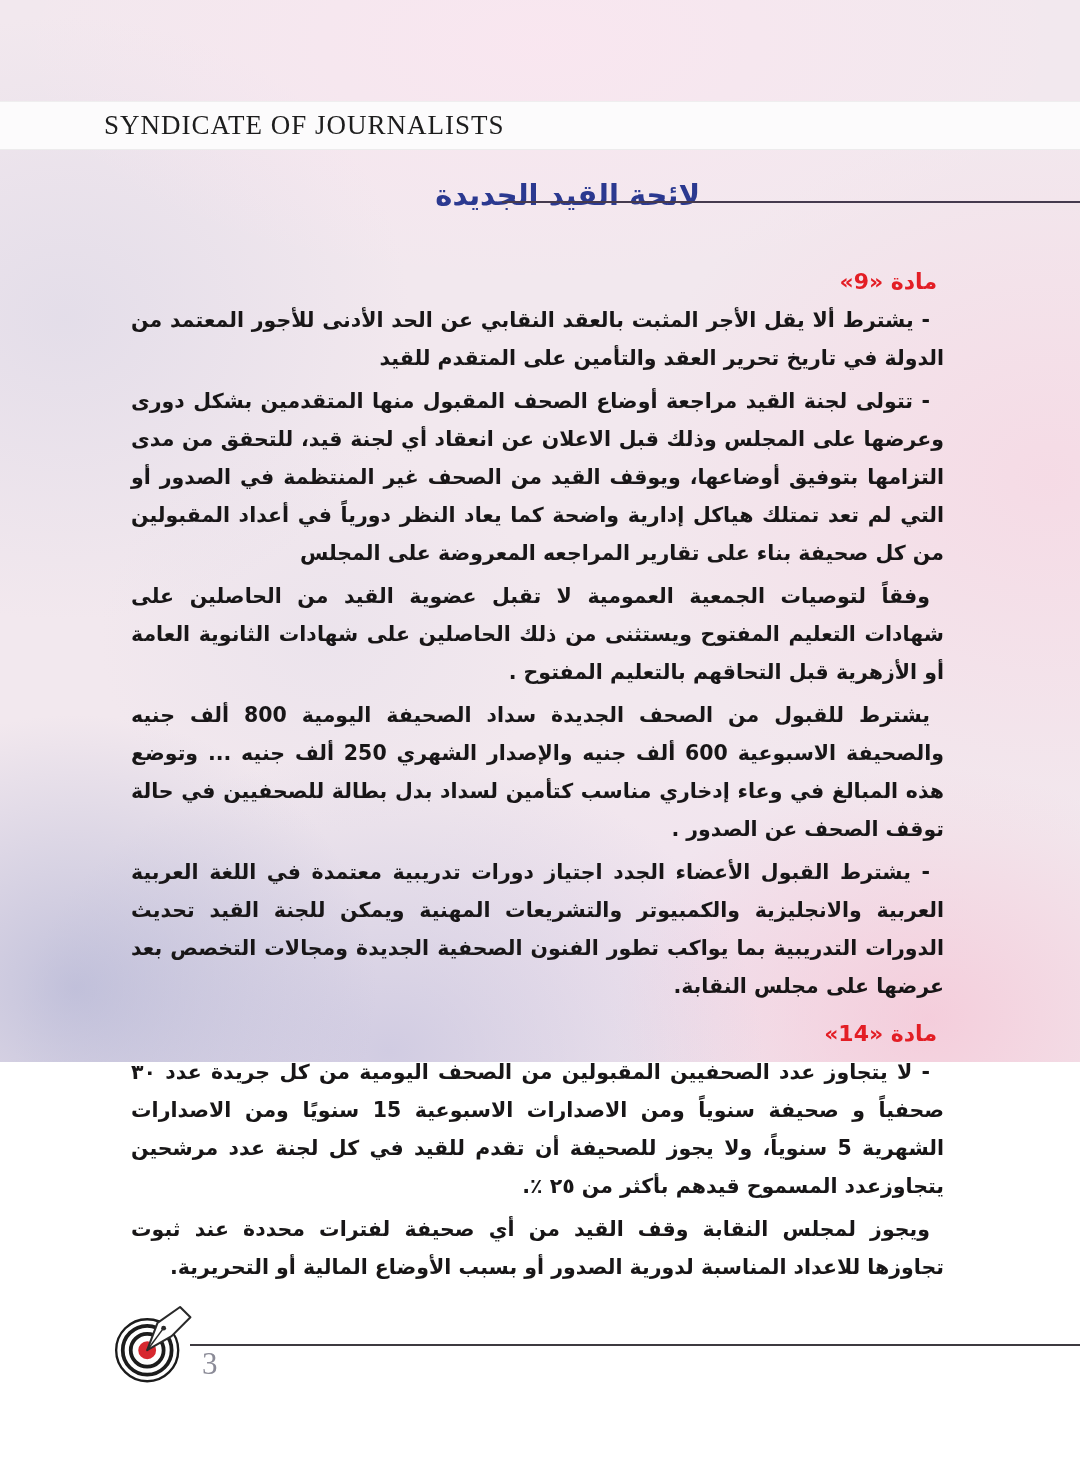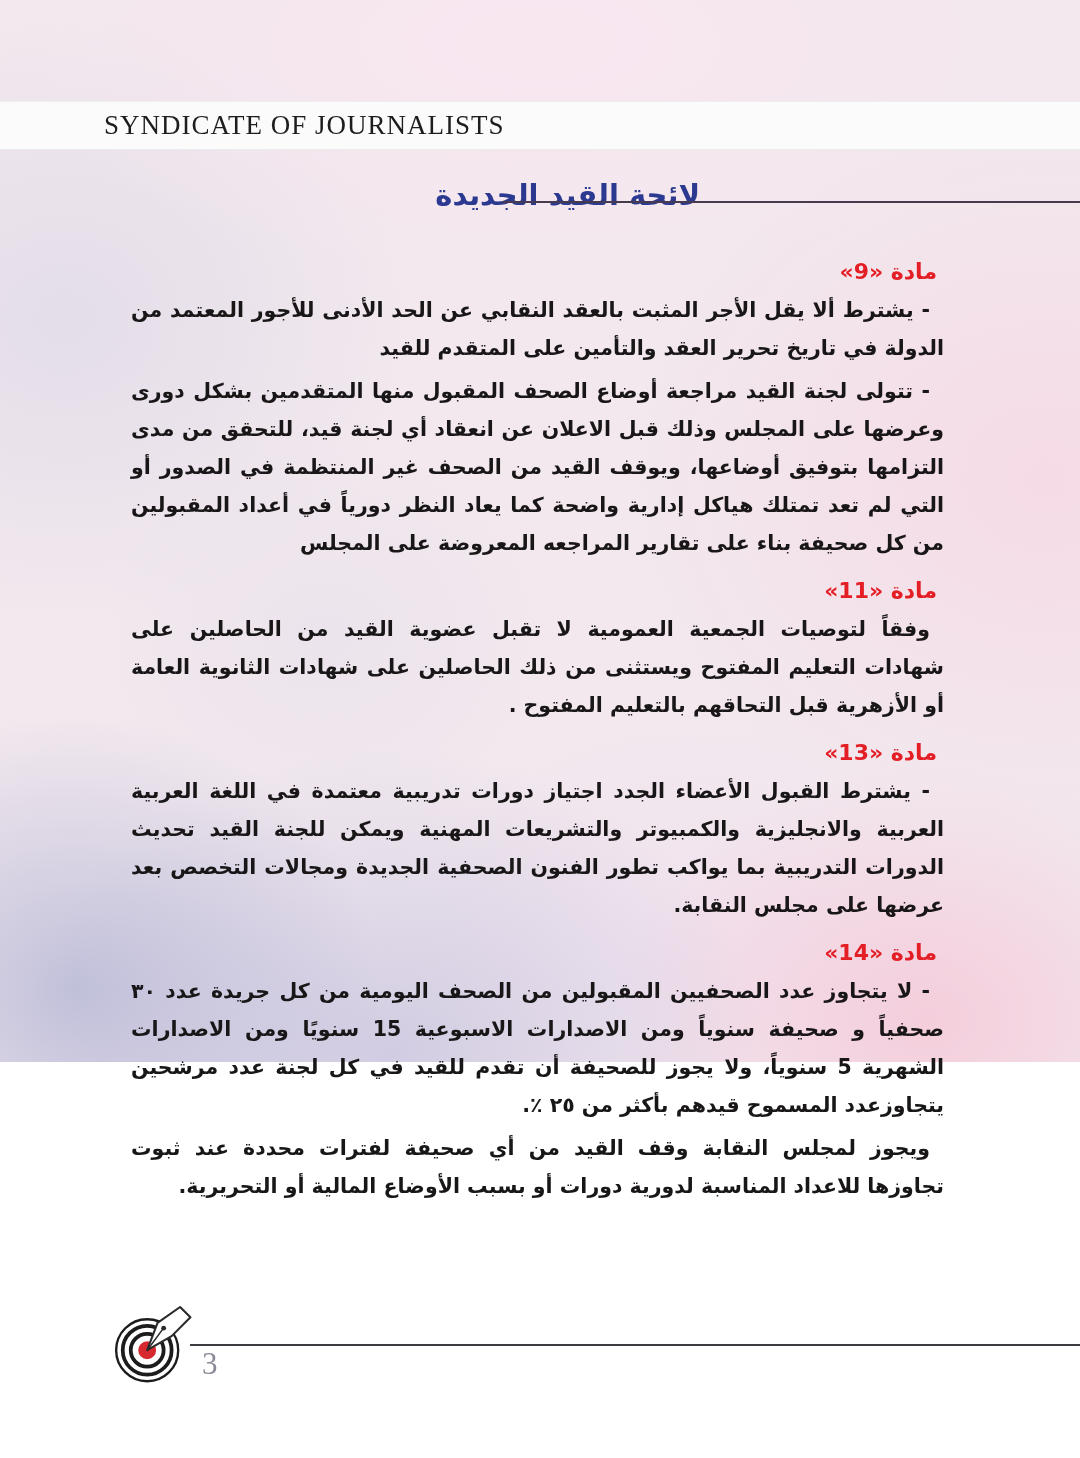--- a/index.html
+++ b/index.html
@@ -38,21 +38,21 @@
     direction:rtl;white-space:nowrap;
     font-size:29px;font-weight:bold;color:var(--title-blue,#2b3990);
     letter-spacing:1px;
     margin-left:44px;
   }
   .title-underline{
     position:absolute;top:201px;left:502px;right:0;height:2px;
     background:#453a4e;
   }
   .content{
-    position:absolute;top:243px;left:128px;right:133px;
+    position:absolute;top:253px;left:128px;right:133px;
     direction:rtl;
   }
   .article-heading{
     margin:14px 0 5px;padding-right:10px;
     font-size:22px;line-height:29px;font-weight:bold;
     color:var(--heading-red,#e31e25);
     text-align:right;direction:rtl;
   }
   .article-paragraph{
     margin:0 3px 5px;
@@ -92,41 +92,42 @@
         </div>
   </section>
 
   <section class="article">
     <div>
           <p class="article-paragraph">- تتولى لجنة القيد مراجعة أوضاع الصحف المقبول منها المتقدمين بشكل دورى وعرضها على المجلس وذلك قبل الاعلان عن انعقاد أي لجنة قيد، للتحقق من مدى التزامها بتوفيق أوضاعها، ويوقف القيد من الصحف غير المنتظمة في الصدور أو التي لم تعد تمتلك هياكل إدارية واضحة كما يعاد النظر دورياً في أعداد المقبولين من كل صحيفة بناء على تقارير المراجعه المعروضة على المجلس</p>
         </div>
   </section>
 
   <section class="article">
-    <h3 class="article-heading">مادة «11»</h3>
     <div>
           <p class="article-paragraph">وفقاً لتوصيات الجمعية العمومية لا تقبل عضوية القيد من الحاصلين على شهادات التعليم المفتوح ويستثنى من ذلك الحاصلين على شهادات الثانوية العامة أو الأزهرية قبل التحاقهم بالتعليم المفتوح .</p>
         </div>
   </section>
 
   <section class="article">
+    <div>
+          <p class="article-paragraph">يشترط للقبول من الصحف الجديدة سداد الصحيفة اليومية 800 ألف جنيه والصحيفة الاسبوعية 600 ألف جنيه والإصدار الشهري 250 ألف جنيه ... وتوضع هذه المبالغ في وعاء إدخاري مناسب كتأمين لسداد بدل بطالة للصحفيين في حالة توقف الصحف عن الصدور .</p>
+        </div>
   </section>
 
   <section class="article">
-    <h3 class="article-heading">مادة «13»</h3>
     <div>
           <p class="article-paragraph">- يشترط القبول الأعضاء الجدد اجتياز دورات تدريبية معتمدة في اللغة العربية العربية والانجليزية والكمبيوتر والتشريعات المهنية ويمكن للجنة القيد تحديث الدورات التدريبية بما يواكب تطور الفنون الصحفية الجديدة ومجالات التخصص بعد عرضها على مجلس النقابة.</p>
         </div>
   </section>
 
   <section class="article">
     <h3 class="article-heading">مادة «14»</h3>
     <div>
           <p class="article-paragraph">- لا يتجاوز عدد الصحفيين المقبولين من الصحف اليومية من كل جريدة عدد ٣٠ صحفياً و صحيفة سنوياً ومن الاصدارات الاسبوعية 15 سنويًا ومن الاصدارات الشهرية 5 سنوياً، ولا يجوز للصحيفة أن تقدم للقيد في كل لجنة عدد مرشحين يتجاوزعدد المسموح قيدهم بأكثر من ٢٥ ٪.</p>
-          <p class="article-paragraph">ويجوز لمجلس النقابة وقف القيد من أي صحيفة لفترات محددة عند ثبوت تجاوزها للاعداد المناسبة لدورية دورات أو بسبب الأوضاع المالية أو التحريرية.</p>
+          <p class="article-paragraph">ويجوز لمجلس النقابة وقف القيد من أي صحيفة لفترات محددة عند ثبوت تجاوزها للاعداد المناسبة لدورية الصدور أو بسبب الأوضاع المالية أو التحريرية.</p>
         </div>
   </section>
 
 </div>
 
   <div class="footer-line"></div>
 
   <svg class="logo" viewBox="0 0 100 100">
     <circle cx="47" cy="63" r="33" fill="#ffffff" stroke="#1c1c1c" stroke-width="2.5"></circle>
     <circle cx="47" cy="63" r="26" fill="none" stroke="#1c1c1c" stroke-width="4"></circle>

